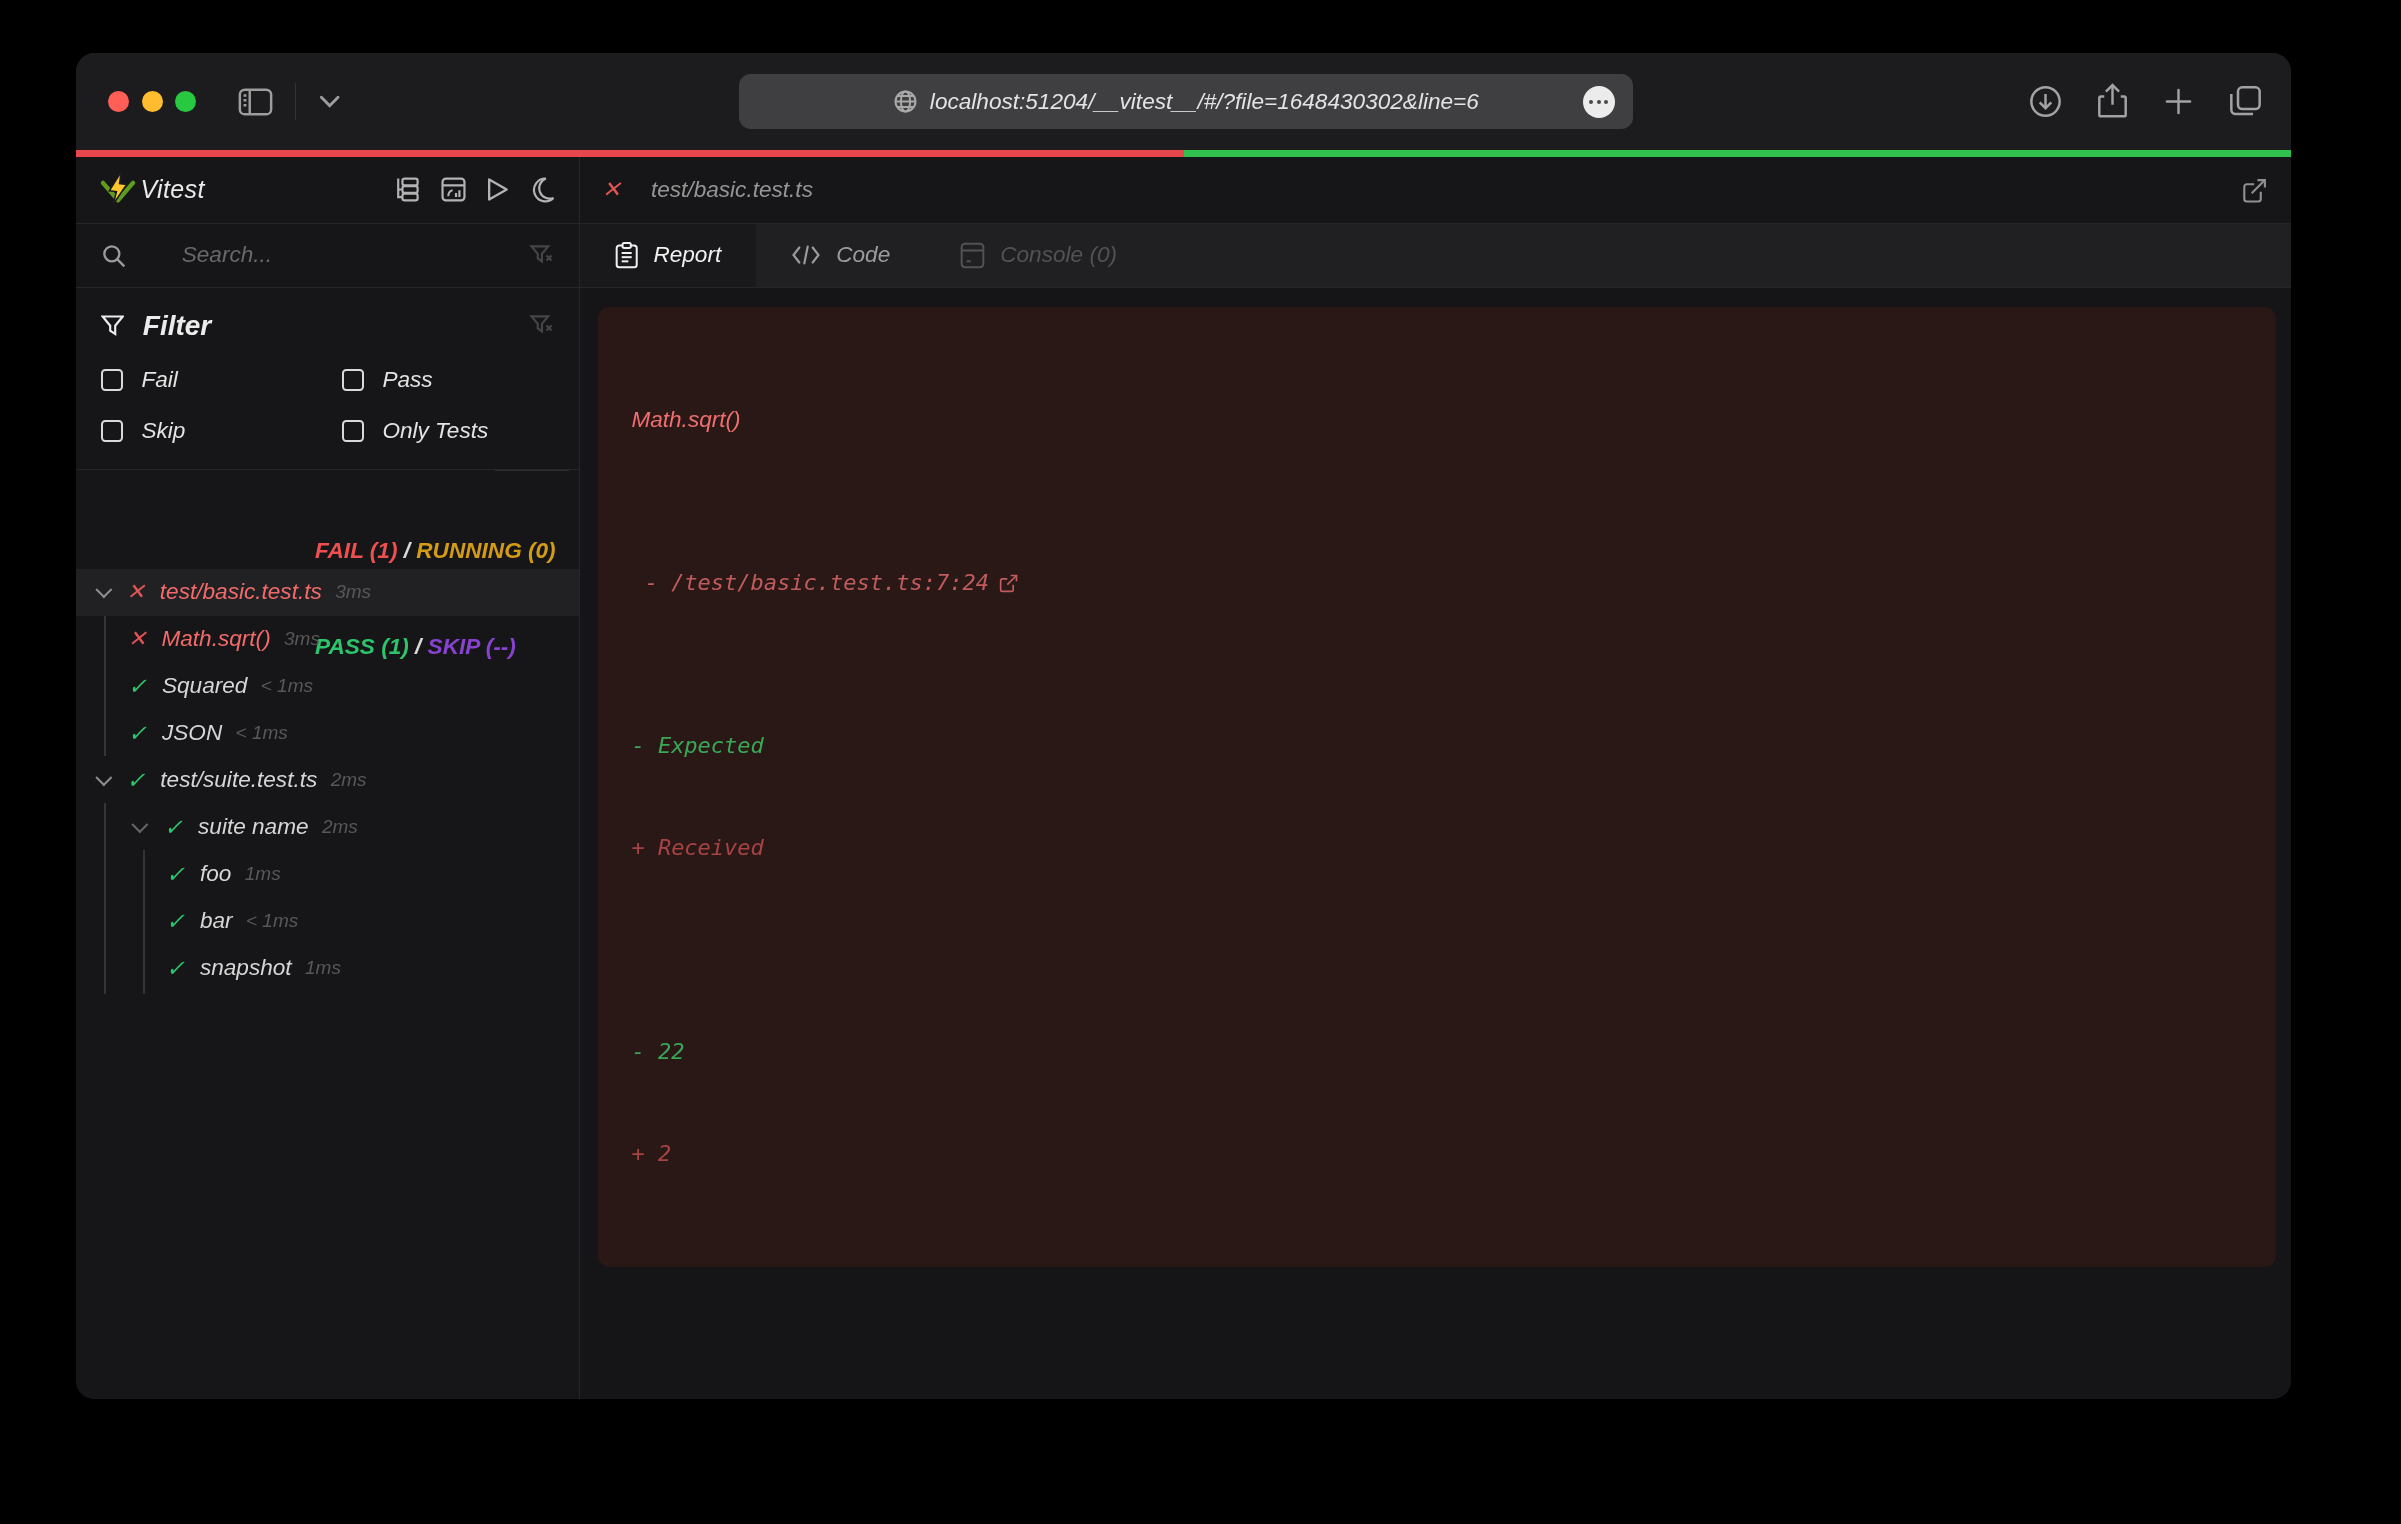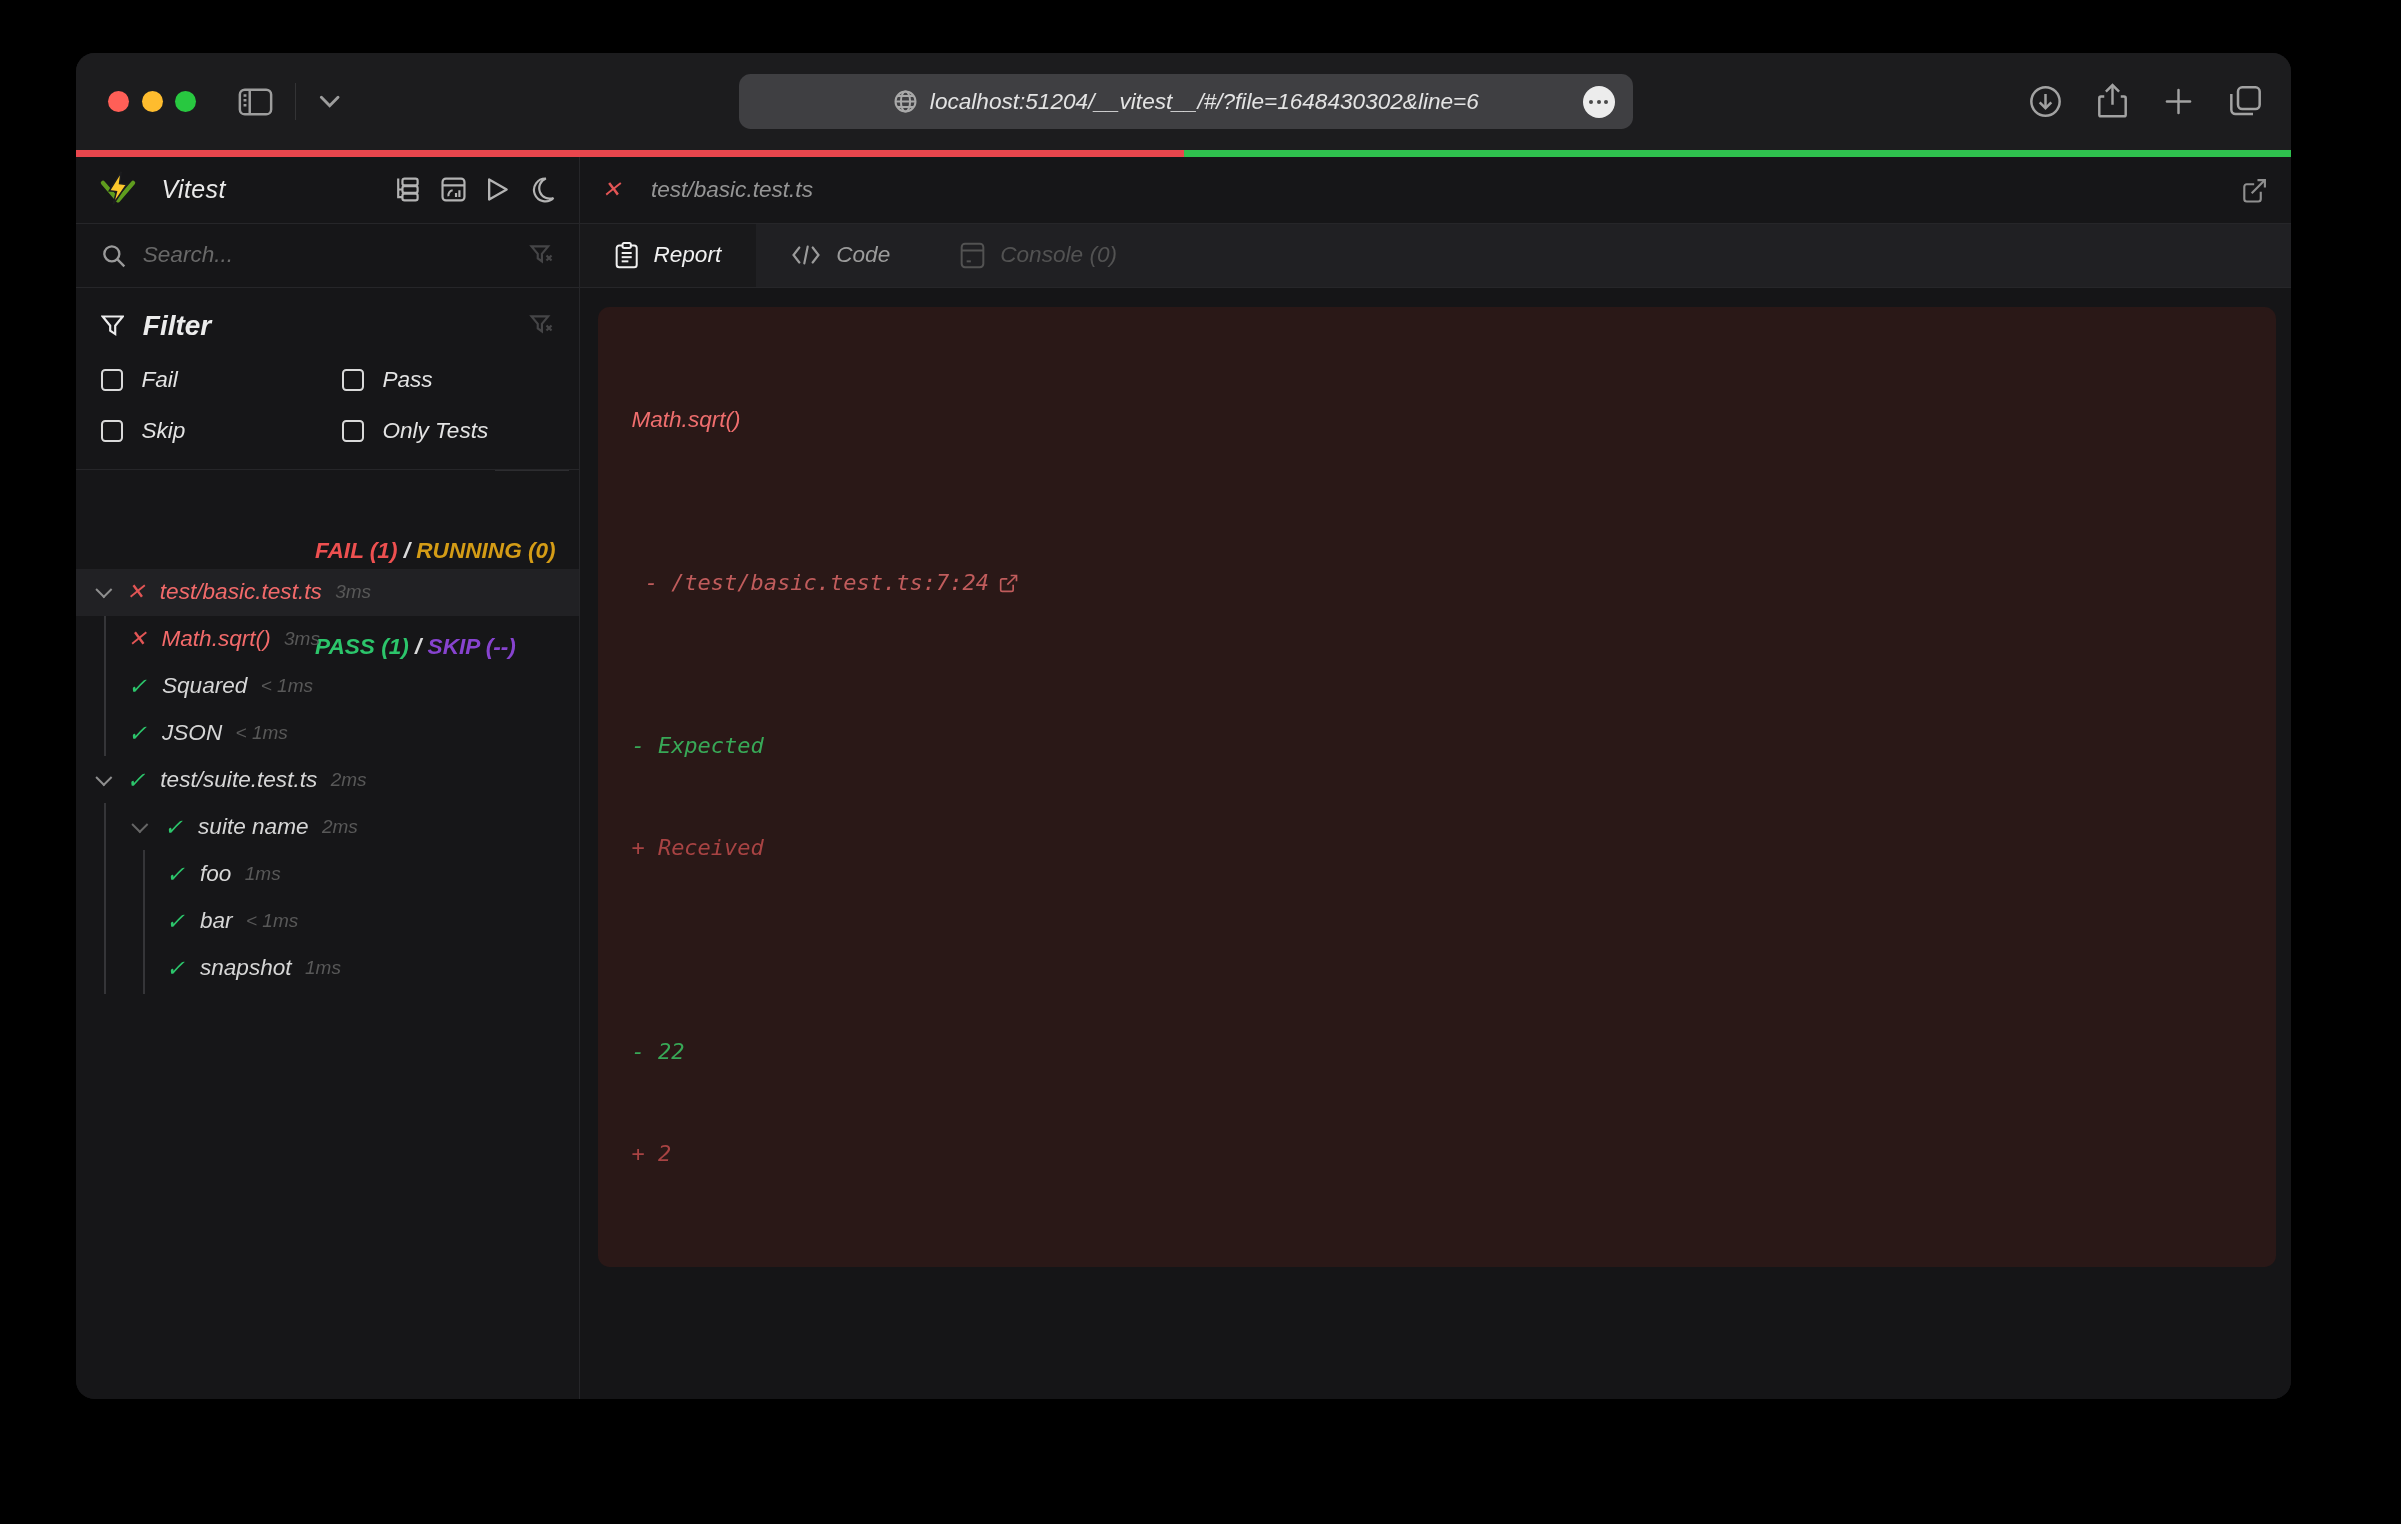--- a/index.html
+++ b/index.html
@@ -35,24 +35,24 @@
   .progress{height:6.7px;display:flex;}
   .progress .p-red{width:50%;background:var(--progress_red);}
   .progress .p-green{flex:1;background:var(--progress_green);}
   
   .app{display:flex;height:1242px;}
   .sidebar{width:503px;flex:none;display:flex;flex-direction:column;background:var(--win_bg);}
   .main{flex:1;border-left:1.7px solid var(--divider);display:flex;flex-direction:column;background:var(--win_bg);}
   
   .sb-header{height:67px;display:flex;align-items:center;border-bottom:1.7px solid var(--divider);padding:0 23.4px;}
   .logo{width:38px;height:38px;}
-  .app-title{font-size:25px;color:#eaeaea;margin-left:24px;letter-spacing:0.4px;}
+  .app-title{font-size:25px;color:#eaeaea;margin-left:3px;letter-spacing:0.4px;}
   .sb-actions{margin-left:auto;display:flex;align-items:center;gap:18.4px;color:#b3b3b3;}
   
-  .search-row{height:64px;display:flex;align-items:center;border-bottom:1.7px solid var(--divider);padding:0 25px;color:#9a9a9a;}
+  .search-row{height:64px;display:flex;align-items:center;border-bottom:1.7px solid var(--divider);padding:0 25px;color:#9a9a9a;gap:39px;}
   .search-input{flex:1;margin-left:16.7px;font-size:22.6px;color:#8a8a8a;}
   .search-input .ph{color:#686868;}
   .icon-dim{color:#454547;}
   
   .filter{padding:22px 25px 25px;border-bottom:1.7px solid var(--divider);}
   .filter-title-row{display:flex;align-items:center;color:#ececec;}
   .filter-title{font-size:28px;font-weight:bold;margin-left:18.4px;}
   .filter-grid{margin-top:25px;display:grid;grid-template-columns:241px 1fr;row-gap:25px;}
   .chk{display:flex;align-items:center;gap:18.4px;font-size:22.6px;color:#e3e3e3;}
   .box{width:22px;height:22px;border:2.5px solid #d9d9d9;border-radius:4.2px;background:transparent;flex:none;}

